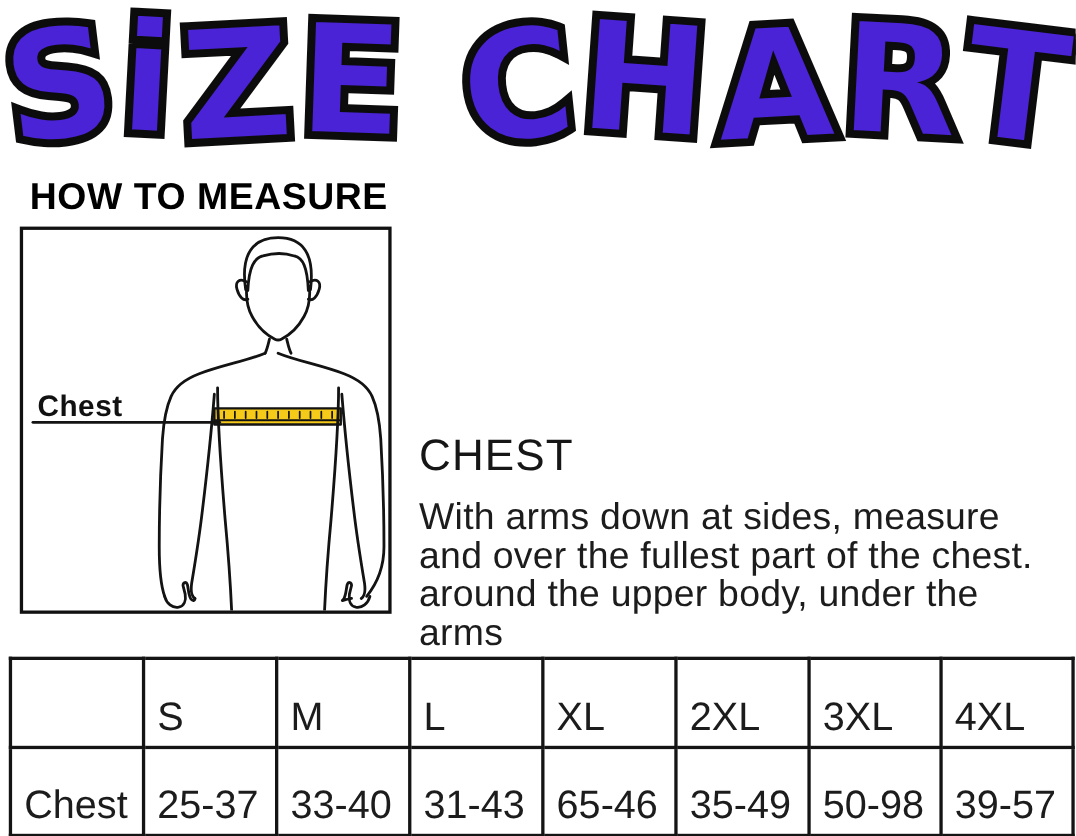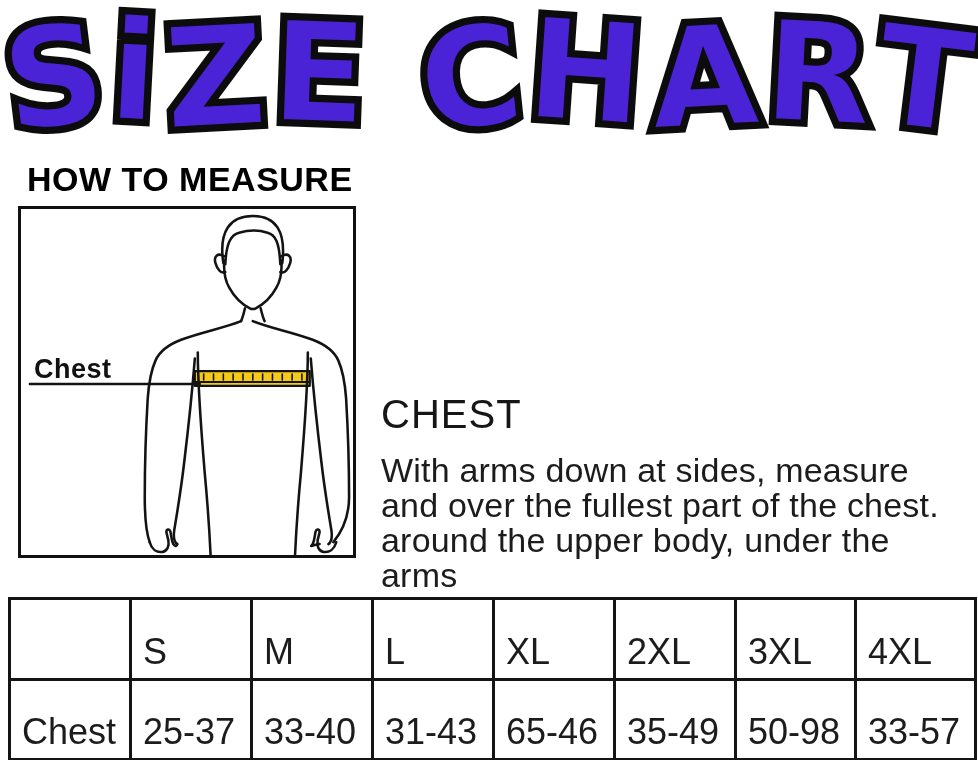--- a/index.html
+++ b/index.html
@@ -165,19 +165,19 @@
         <td>4XL</td>
       </tr>
       <tr class="data">
         <td>Chest</td>
         <td>25-37</td>
         <td>33-40</td>
         <td>31-43</td>
         <td>65-46</td>
         <td>35-49</td>
         <td>50-98</td>
-        <td>33-57</td>
+        <td>39-57</td>
       </tr>
     </tbody>
       </table>
   </div>
 
 </div>
 
 </body></html>

